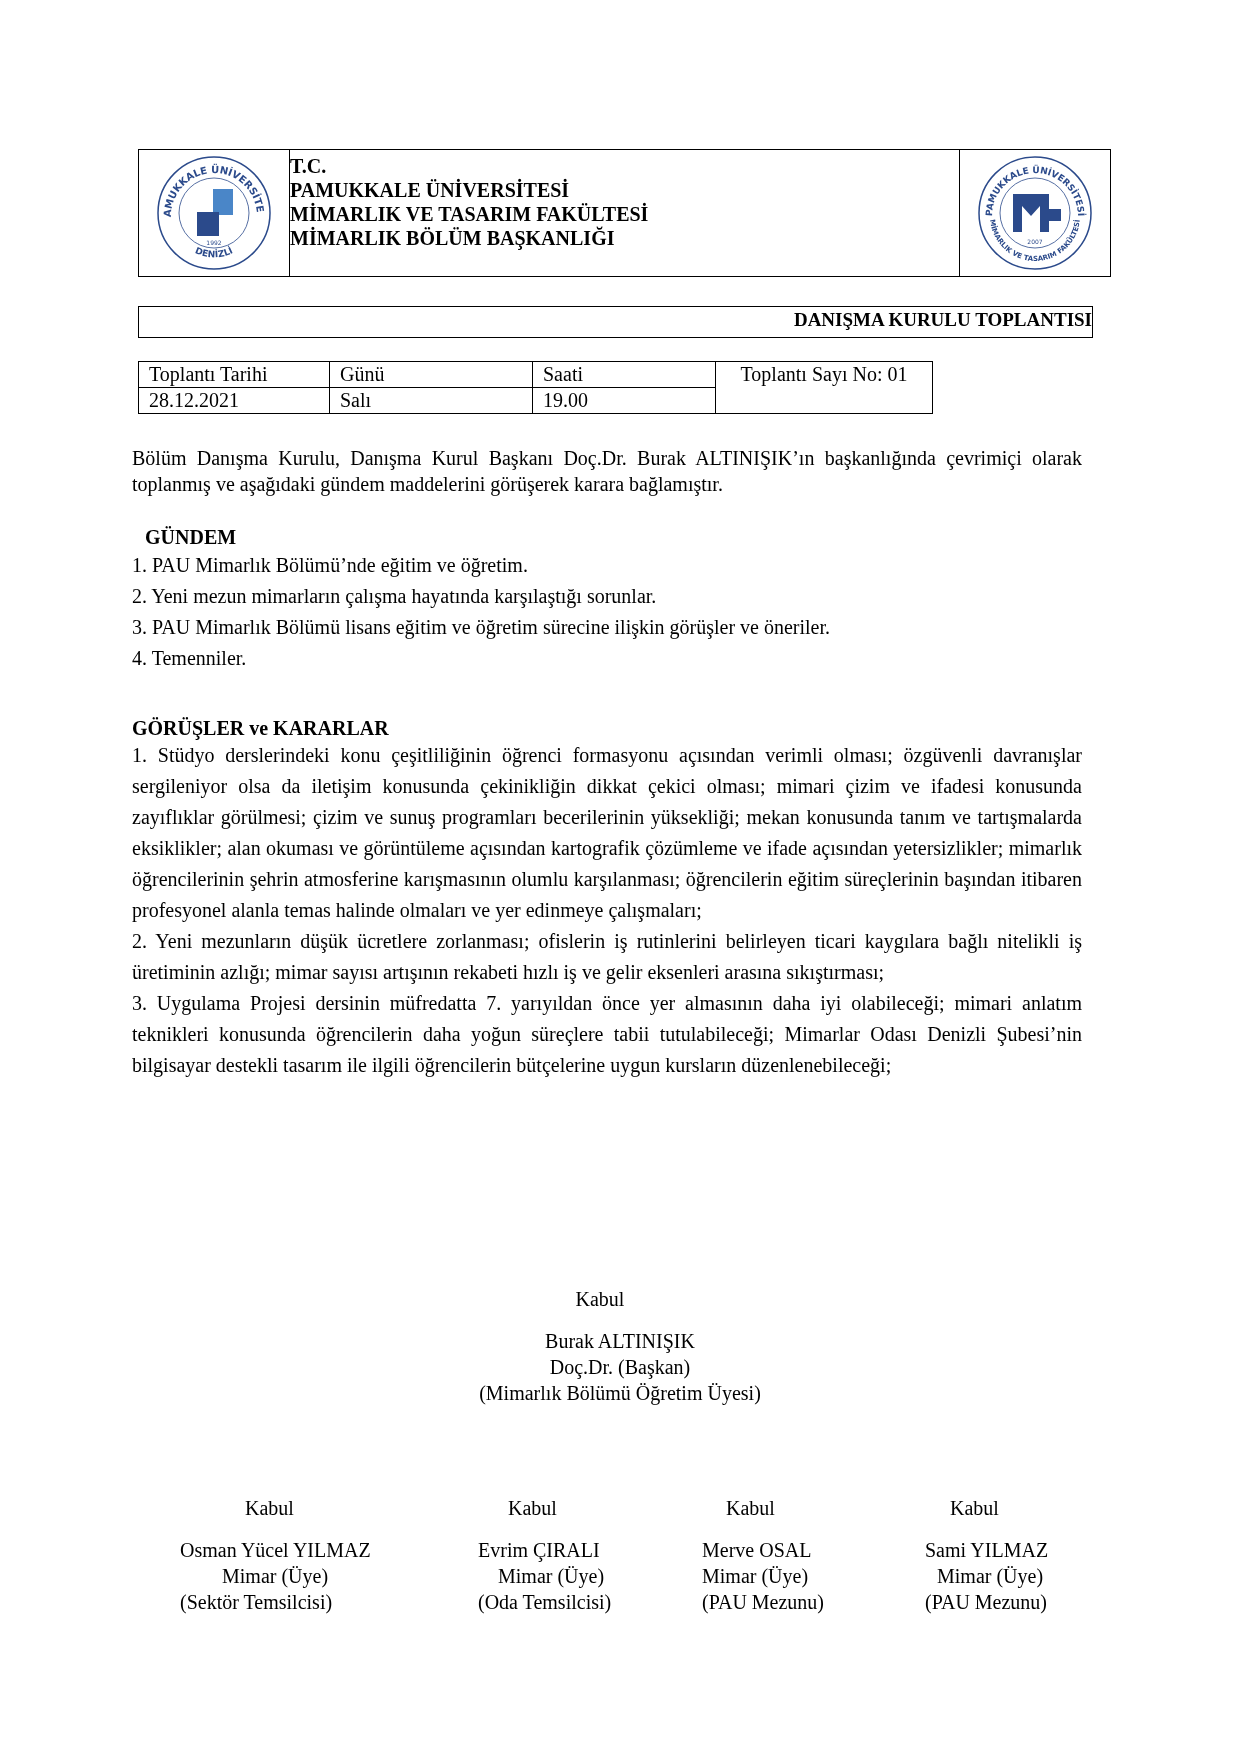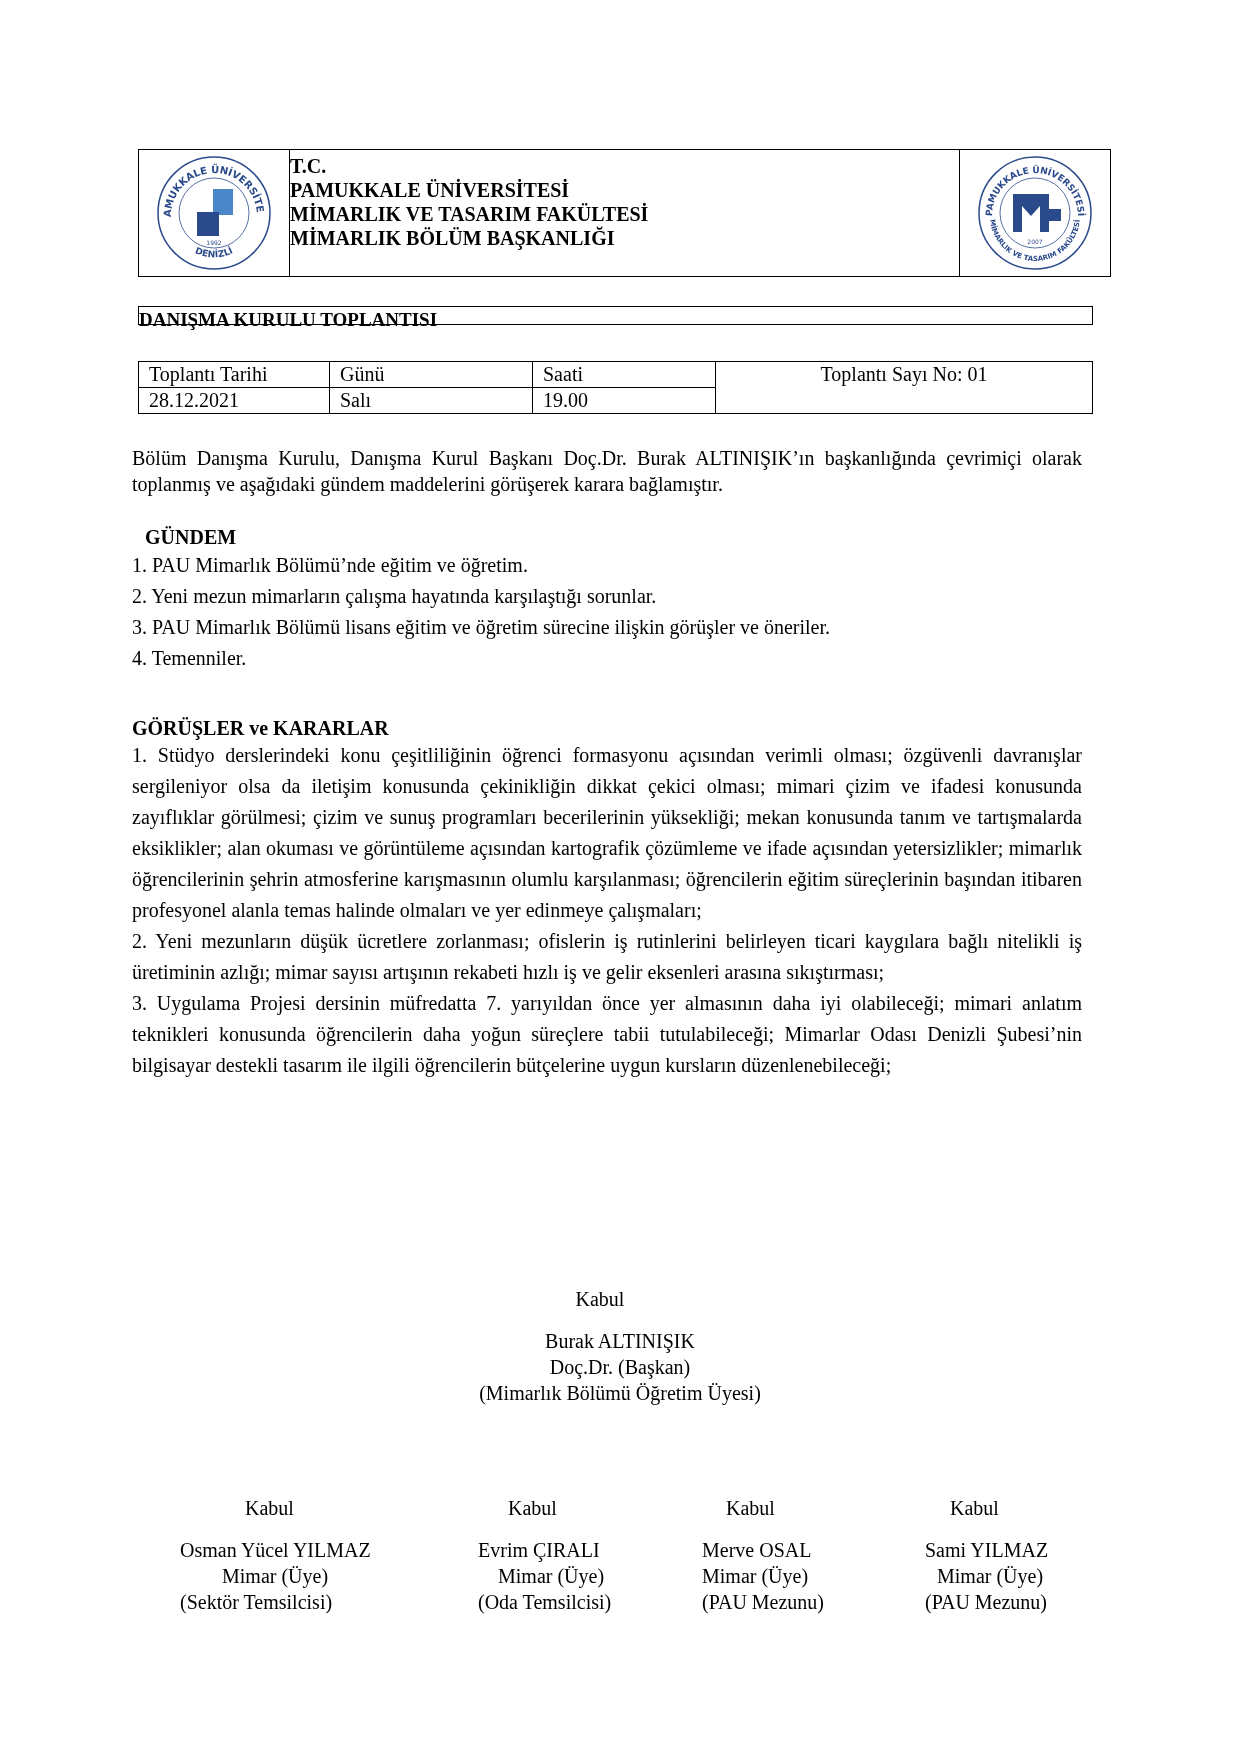--- a/index.html
+++ b/index.html
@@ -8,24 +8,24 @@
 
   
   .header-box { position: absolute; left: 138px; top: 149px; width: 973px; height: 128px; border: 1px solid #000; display: flex; box-sizing: border-box; }
   .logo-cell { width: 150px; display: flex; align-items: center; justify-content: center; }
   .logo-cell.left { border-right: 1px solid #000; }
   .logo-cell.right { border-left: 1px solid #000; }
   .title-cell { flex: 1; font-weight: bold; font-size: 20px; line-height: 24px; padding-top: 4px; }
   .title-cell div { white-space: nowrap; }
 
   
-  .meeting-title { position: absolute; left: 138px; top: 306px; width: 955px; height: 19px; border: 1px solid #000; box-sizing: border-box; text-align: left; font-weight: bold; font-size: 19px; line-height: 26px; }
+  .meeting-title { position: absolute; left: 138px; top: 306px; width: 955px; height: 32px; border: 1px solid #000; box-sizing: border-box; text-align: right; font-weight: bold; font-size: 19px; line-height: 26px; }
 
   
-  .info-table { position: absolute; left: 138px; top: 361px; width: 955px; border-collapse: collapse; font-size: 20px; padding-left: 35px; }
+  .info-table { position: absolute; left: 138px; top: 361px; width: 795px; border-collapse: collapse; font-size: 20px; padding-left: 35px; }
   .info-table td { border: 1px solid #000; padding: 0 10px; height: 25px; line-height: 24px; vertical-align: top; }
   .info-table .c1 { width: 170px; }
   .info-table .c2 { width: 182px; }
   .info-table .c3 { width: 162px; }
   .info-table .c4 { text-align: center; }
 
   .body-text { position: absolute; left: 132px; width: 950px; font-size: 20px; }
   .intro { top: 445px; line-height: 26px; text-align: justify; }
   .agenda-heading { top: 524px; font-weight: bold; line-height: 26px; margin-left: 13px; }
   .agenda-list { top: 550px; }

